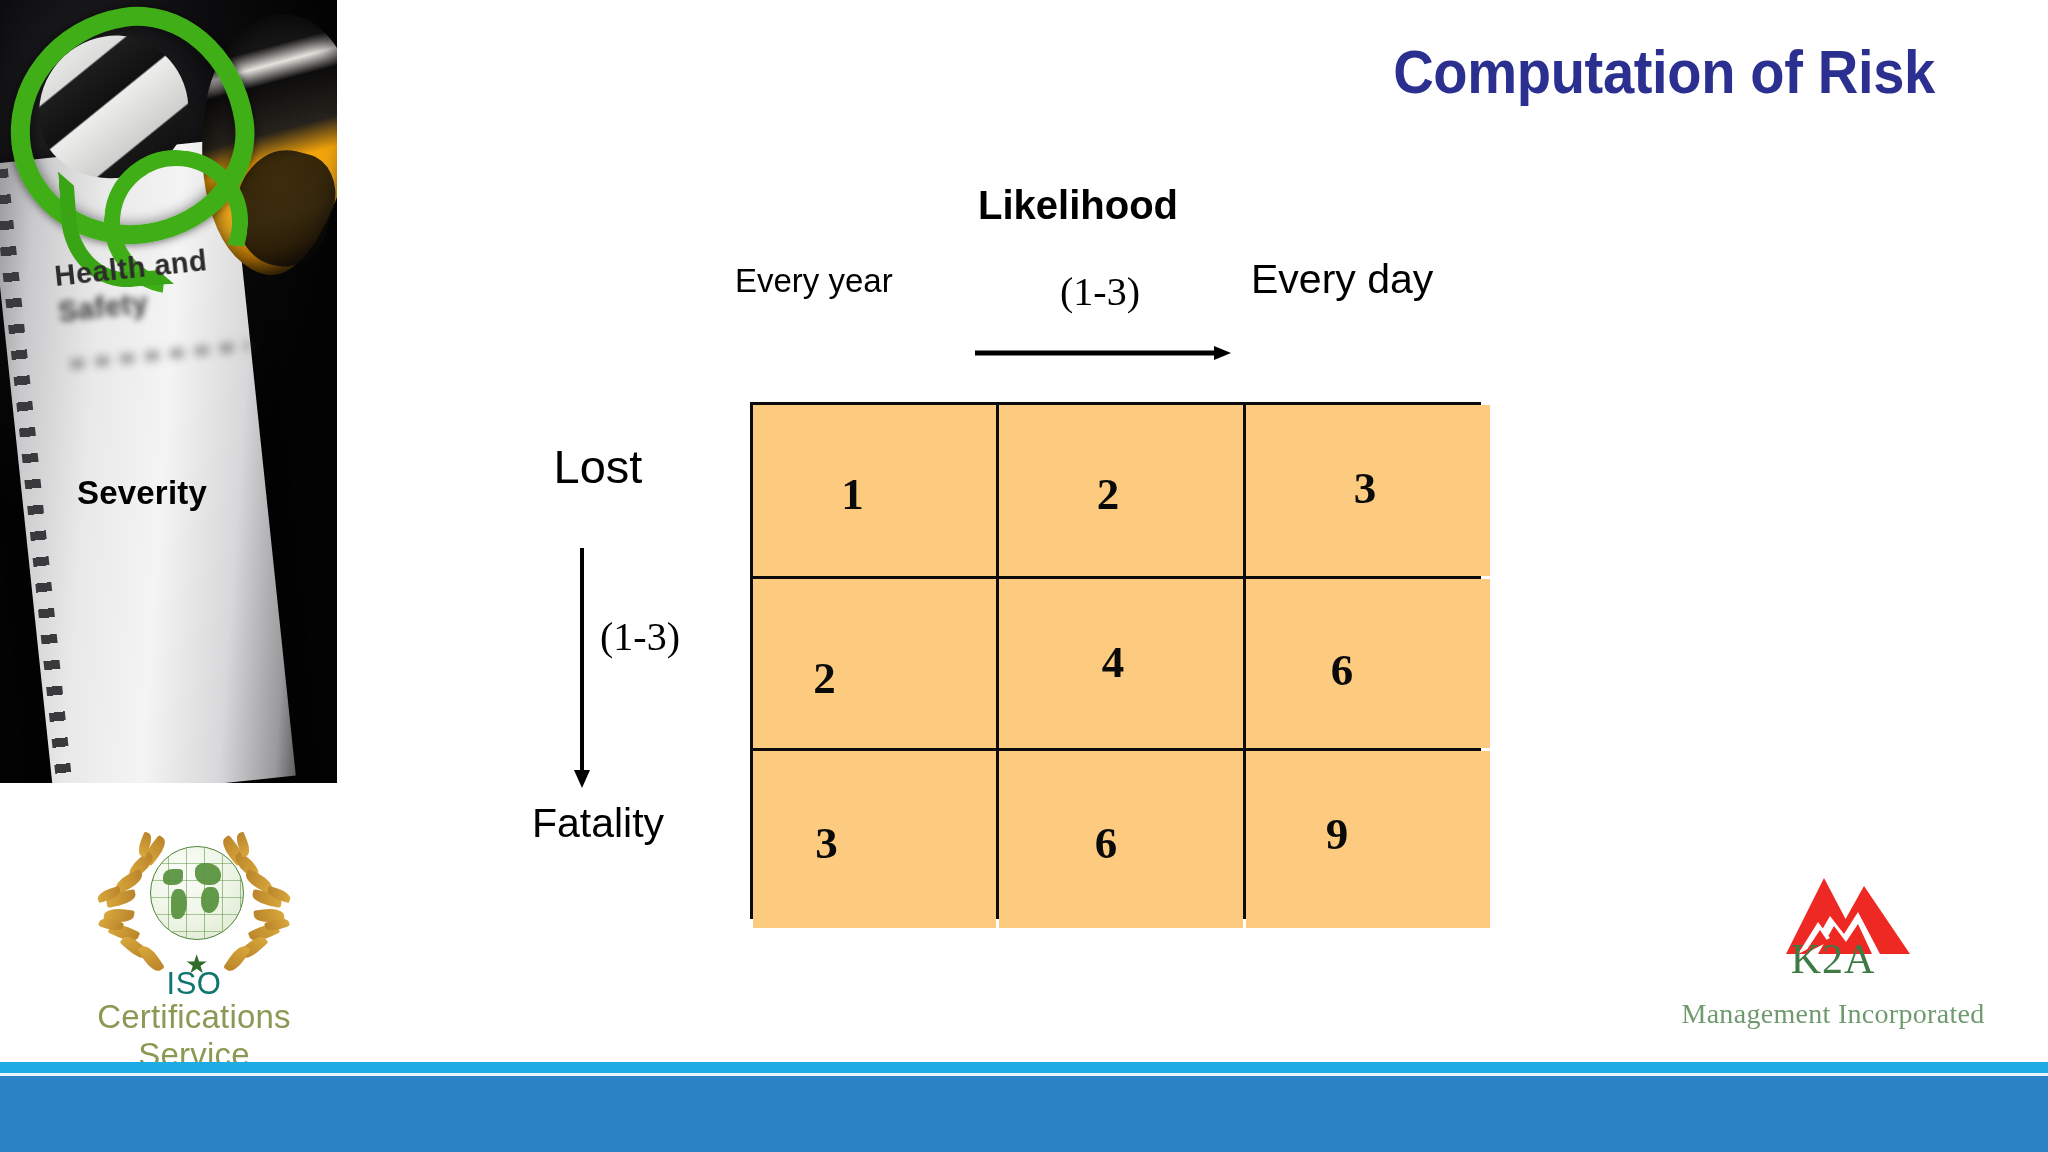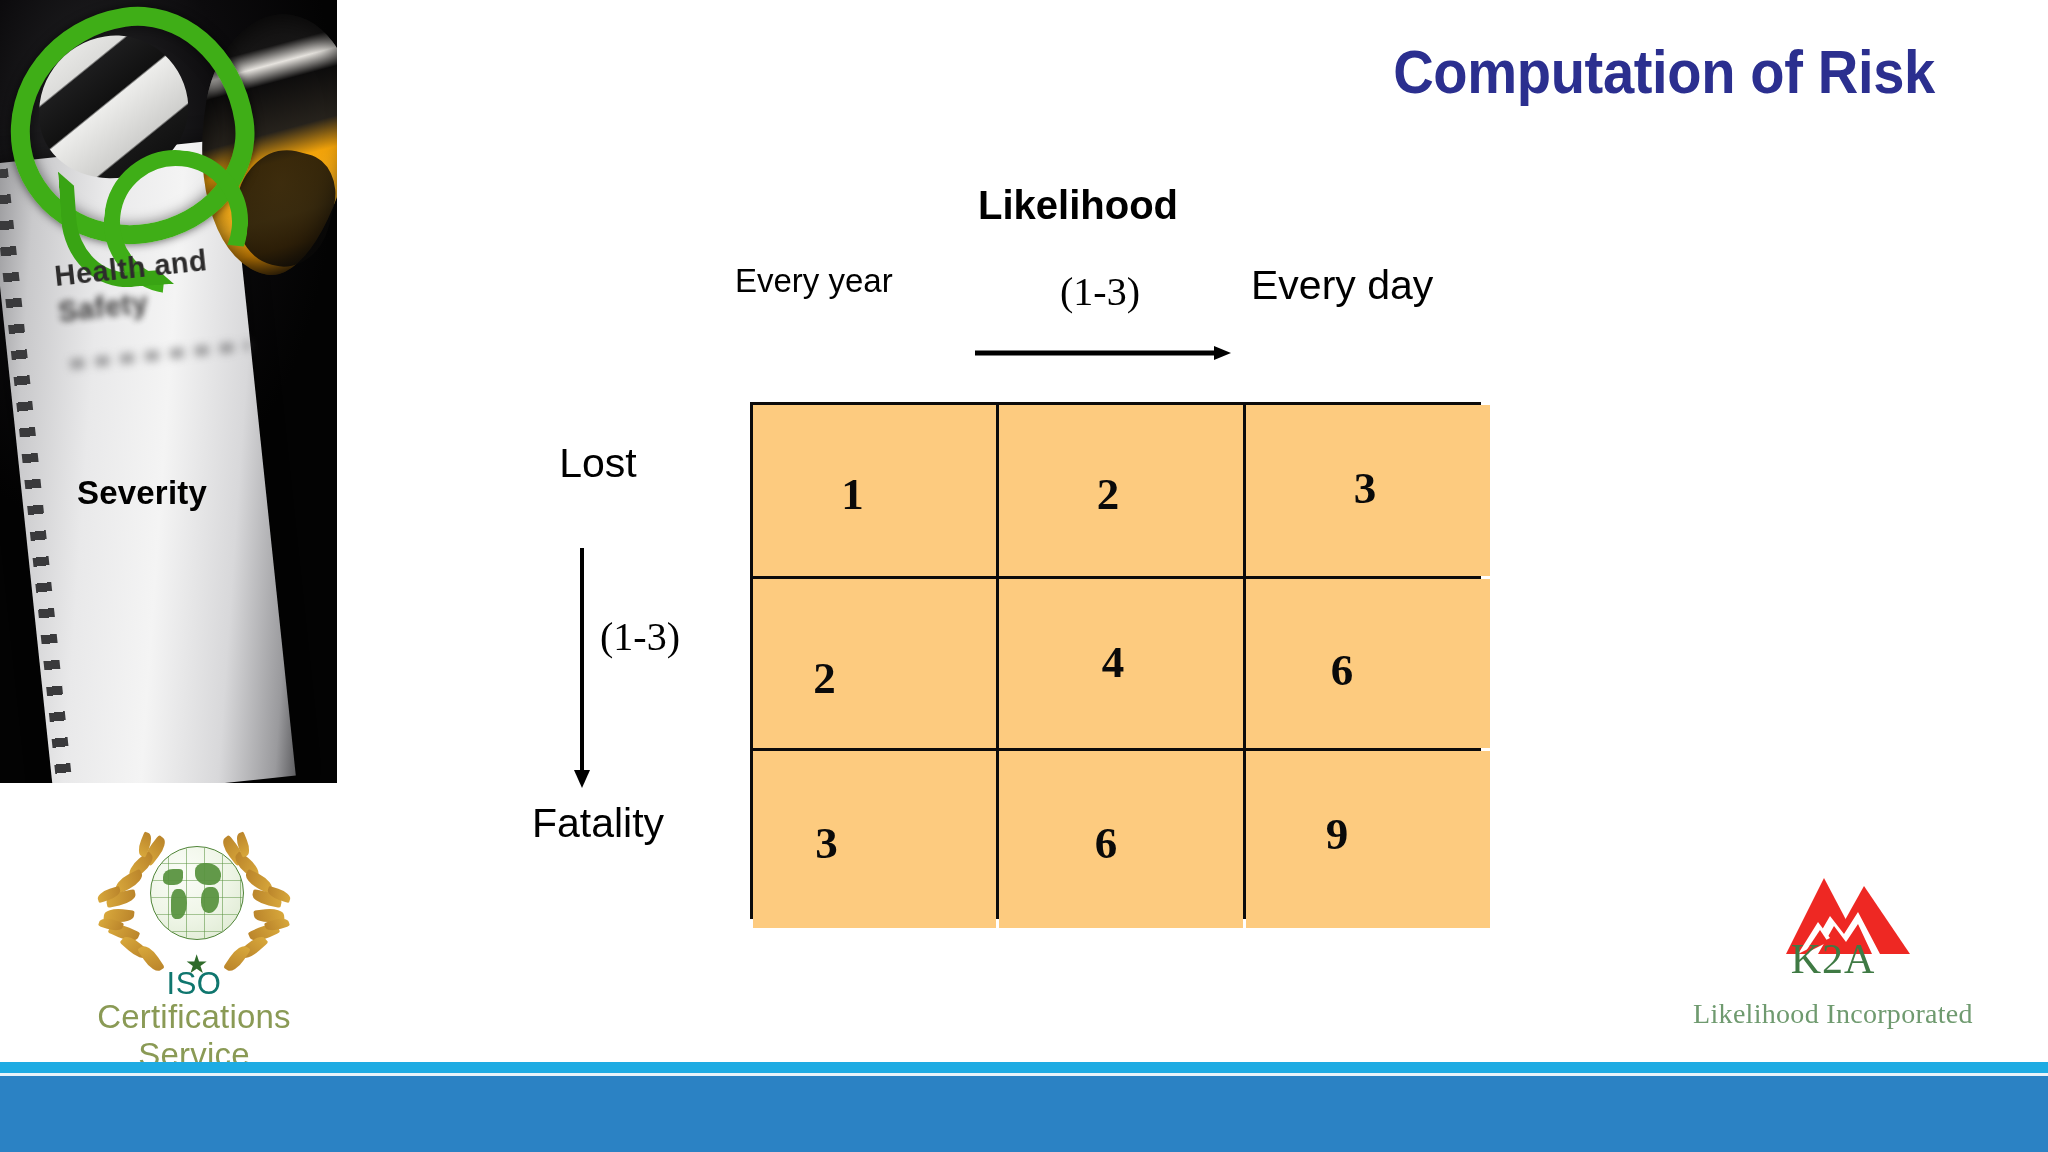--- a/index.html
+++ b/index.html
@@ -74,28 +74,28 @@
   
   #likelihood-title{position:absolute;left:978px;top:183px;
       font-family:"Liberation Sans",sans-serif;font-weight:700;font-size:40px;
       white-space:nowrap;}
   #every-year{position:absolute;left:735px;top:262px;
       font-family:"Liberation Sans",sans-serif;font-weight:400;font-size:33px;
       white-space:nowrap;}
   #likelihood-range{position:absolute;left:1060px;top:268px;
       font-family:"Liberation Serif",serif;font-weight:400;font-size:40px;
       white-space:nowrap;}
-  #every-day{position:absolute;left:1251px;top:262px;
+  #every-day{position:absolute;left:1251px;top:256px;
       font-family:"Liberation Sans",sans-serif;font-weight:400;font-size:41px;
       white-space:nowrap;}
   #arrow-h{position:absolute;left:975px;top:345px;width:256px;height:16px;}
 
   
   #lost-time{position:absolute;left:468px;top:440px;width:260px;text-align:center;
-      font-family:"Liberation Sans",sans-serif;font-weight:400;font-size:41px;
+      font-family:"Liberation Sans",sans-serif;font-weight:400;font-size:47px;
       line-height:1.16;}
   #severity-range{position:absolute;left:600px;top:613px;
       font-family:"Liberation Serif",serif;font-weight:400;font-size:40px;
       white-space:nowrap;}
   #arrow-v{position:absolute;left:573px;top:548px;width:18px;height:240px;}
   #fatality{position:absolute;left:498px;top:800px;width:200px;text-align:center;
       font-family:Liberation Sans, sans-serif;font-weight:400;font-size:41px;}
 
   
   #matrix{position:absolute;left:750px;top:402px;width:731px;height:517px;
@@ -270,20 +270,20 @@
   <div id="k2a-logo">
     <svg class="mtn" viewBox="0 0 350 82">
       <polygon points="128,82 166,6 206,82" fill="#ee2823"></polygon>
       <polygon points="168,82 206,14 252,82" fill="#ee2823"></polygon>
       <polygon points="150,82 172,44 186,62 200,40 222,82" fill="#ffffff"></polygon>
       <polygon points="160,82 176,54 188,70 200,52 214,82" fill="#ee2823"></polygon>
       <polygon points="140,82 160,50 172,66" fill="#ffffff"></polygon>
       <polygon points="146,82 162,58 170,70" fill="#ee2823"></polygon>
     </svg>
     <div class="k2a-t">K2A</div>
-    <div class="k2a-s">Likelihood Incorporated</div>
+    <div class="k2a-s">Management Incorporated</div>
   </div>
 
   <div id="bar-light"></div>
   <div id="bar-gap"></div>
   <div id="bar-dark"></div>
 
 </div>
 
 </body></html>

